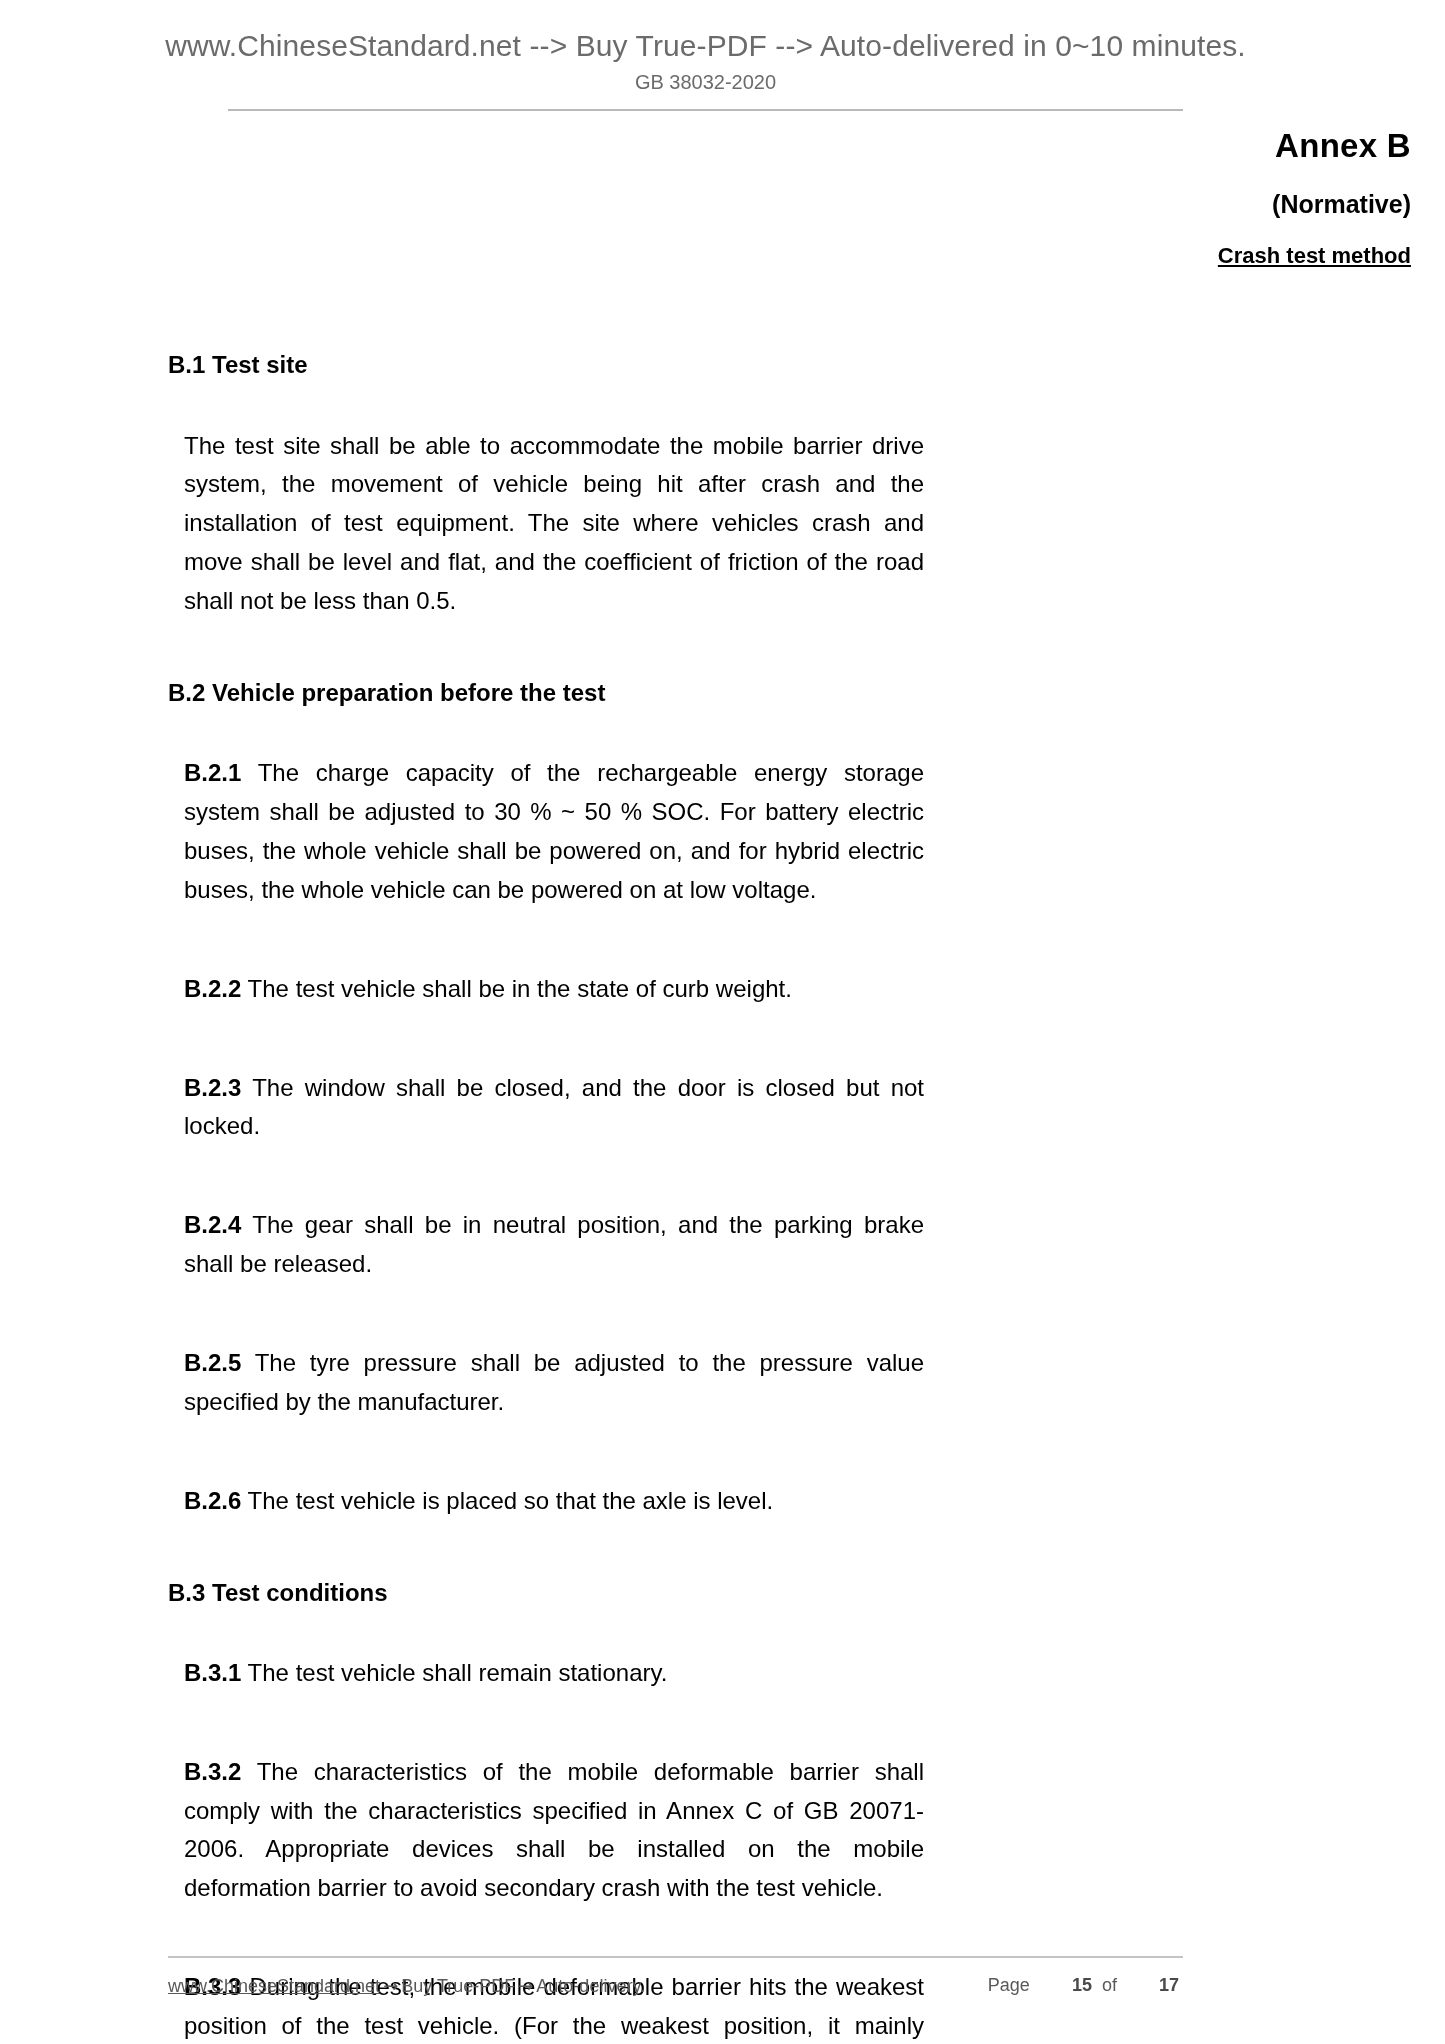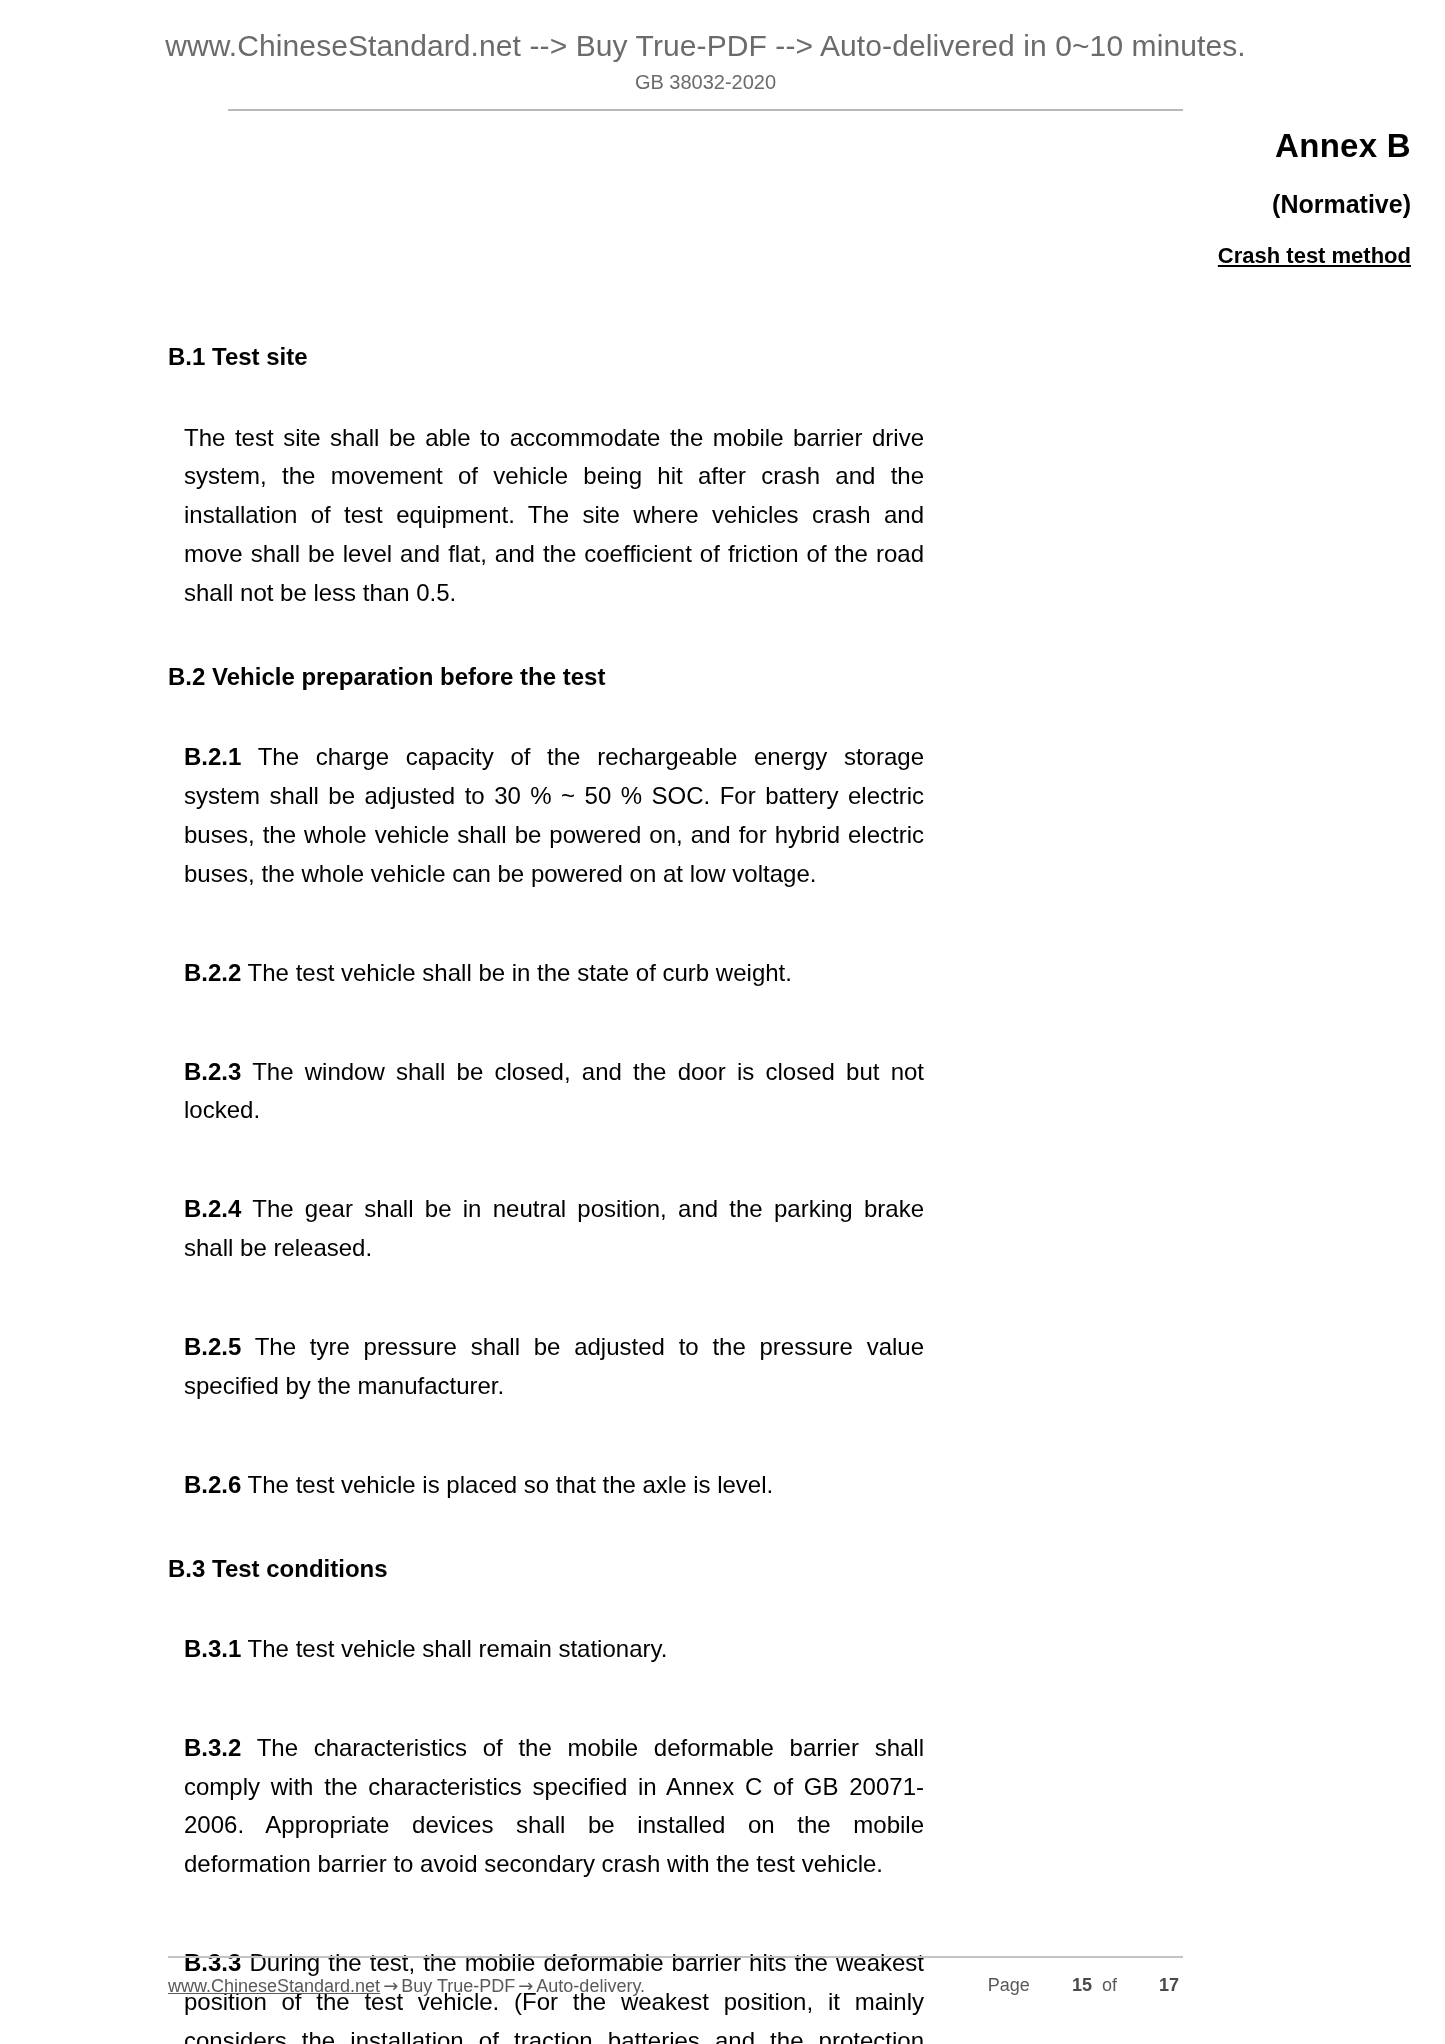--- a/index.html
+++ b/index.html
@@ -77,21 +77,21 @@
   
   .body-content {
     margin: 0 228px 0 168px;
     width: 772px;
     padding-top: 72px;
   }
   .sec-heading {
     font-size: 24px;
     font-weight: bold;
     line-height: 1.3;
-    margin: 0 0 0 0;
+    margin: 8px 0 0 0;
     padding-top: 0;
   }
   .para {
     font-size: 24px;
     line-height: 1.62;
     text-align: justify;
     text-justify: inter-word;
     margin: 16px;
   }
   .para .lbl {

